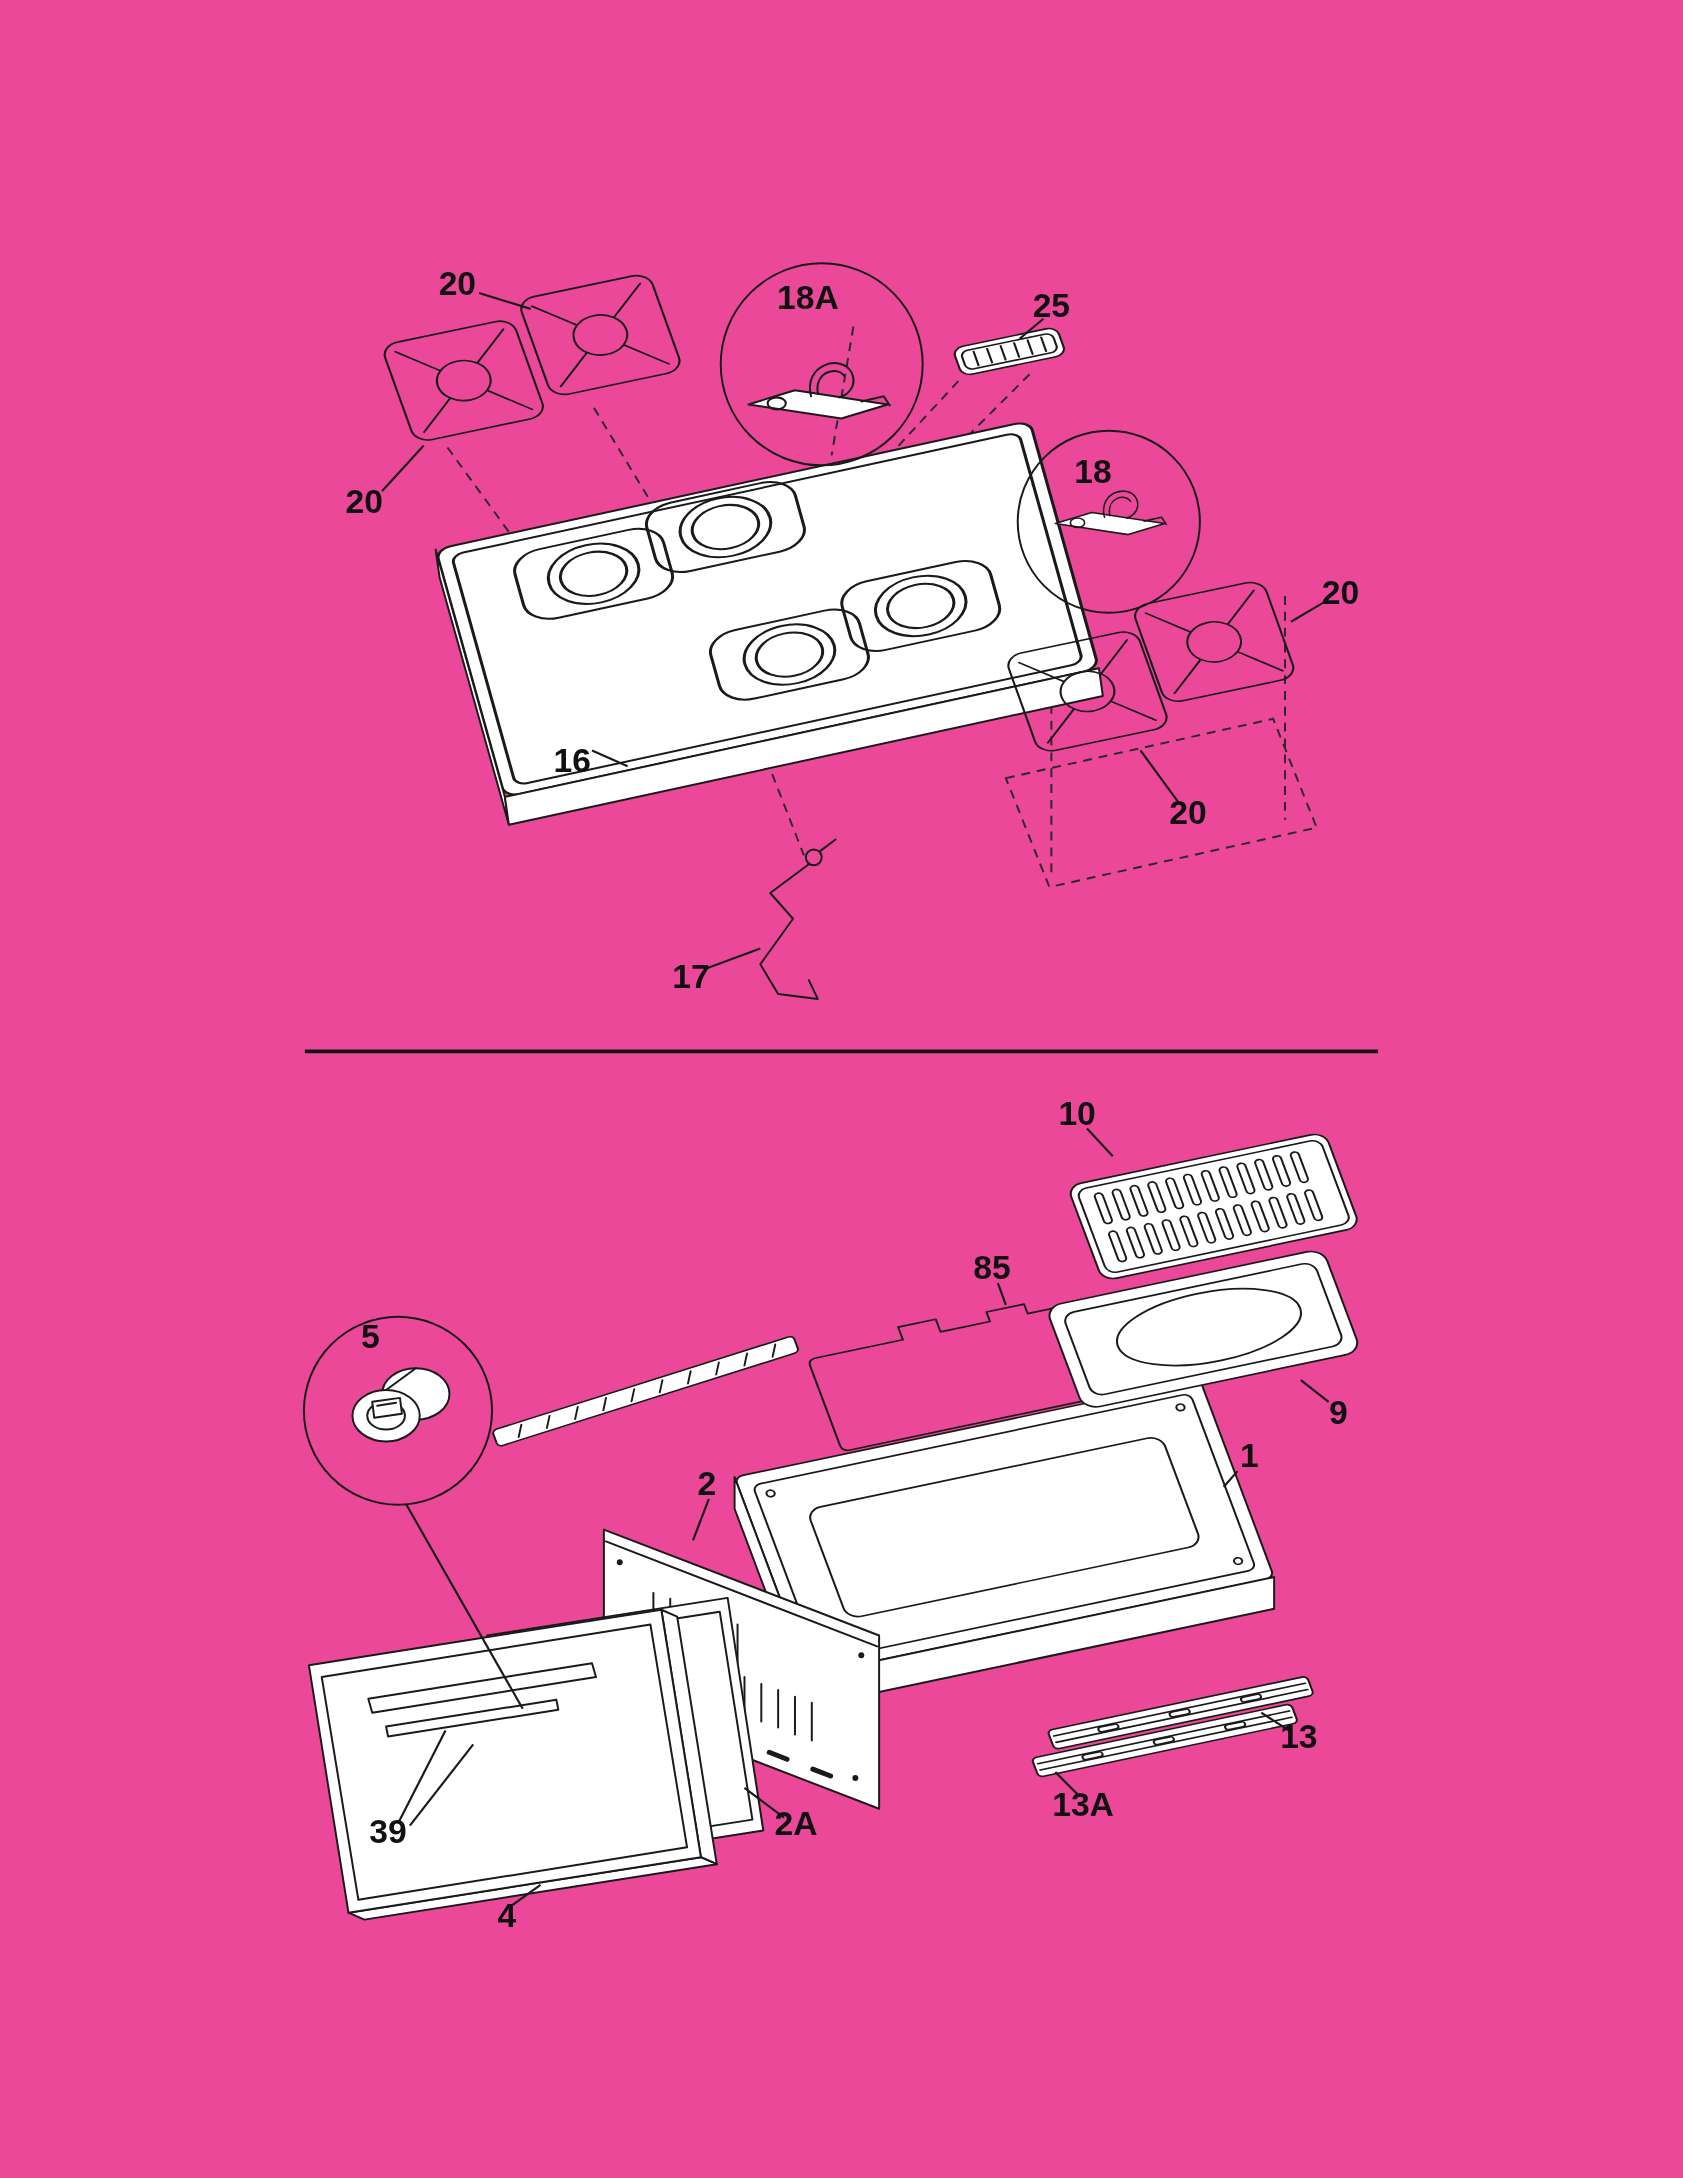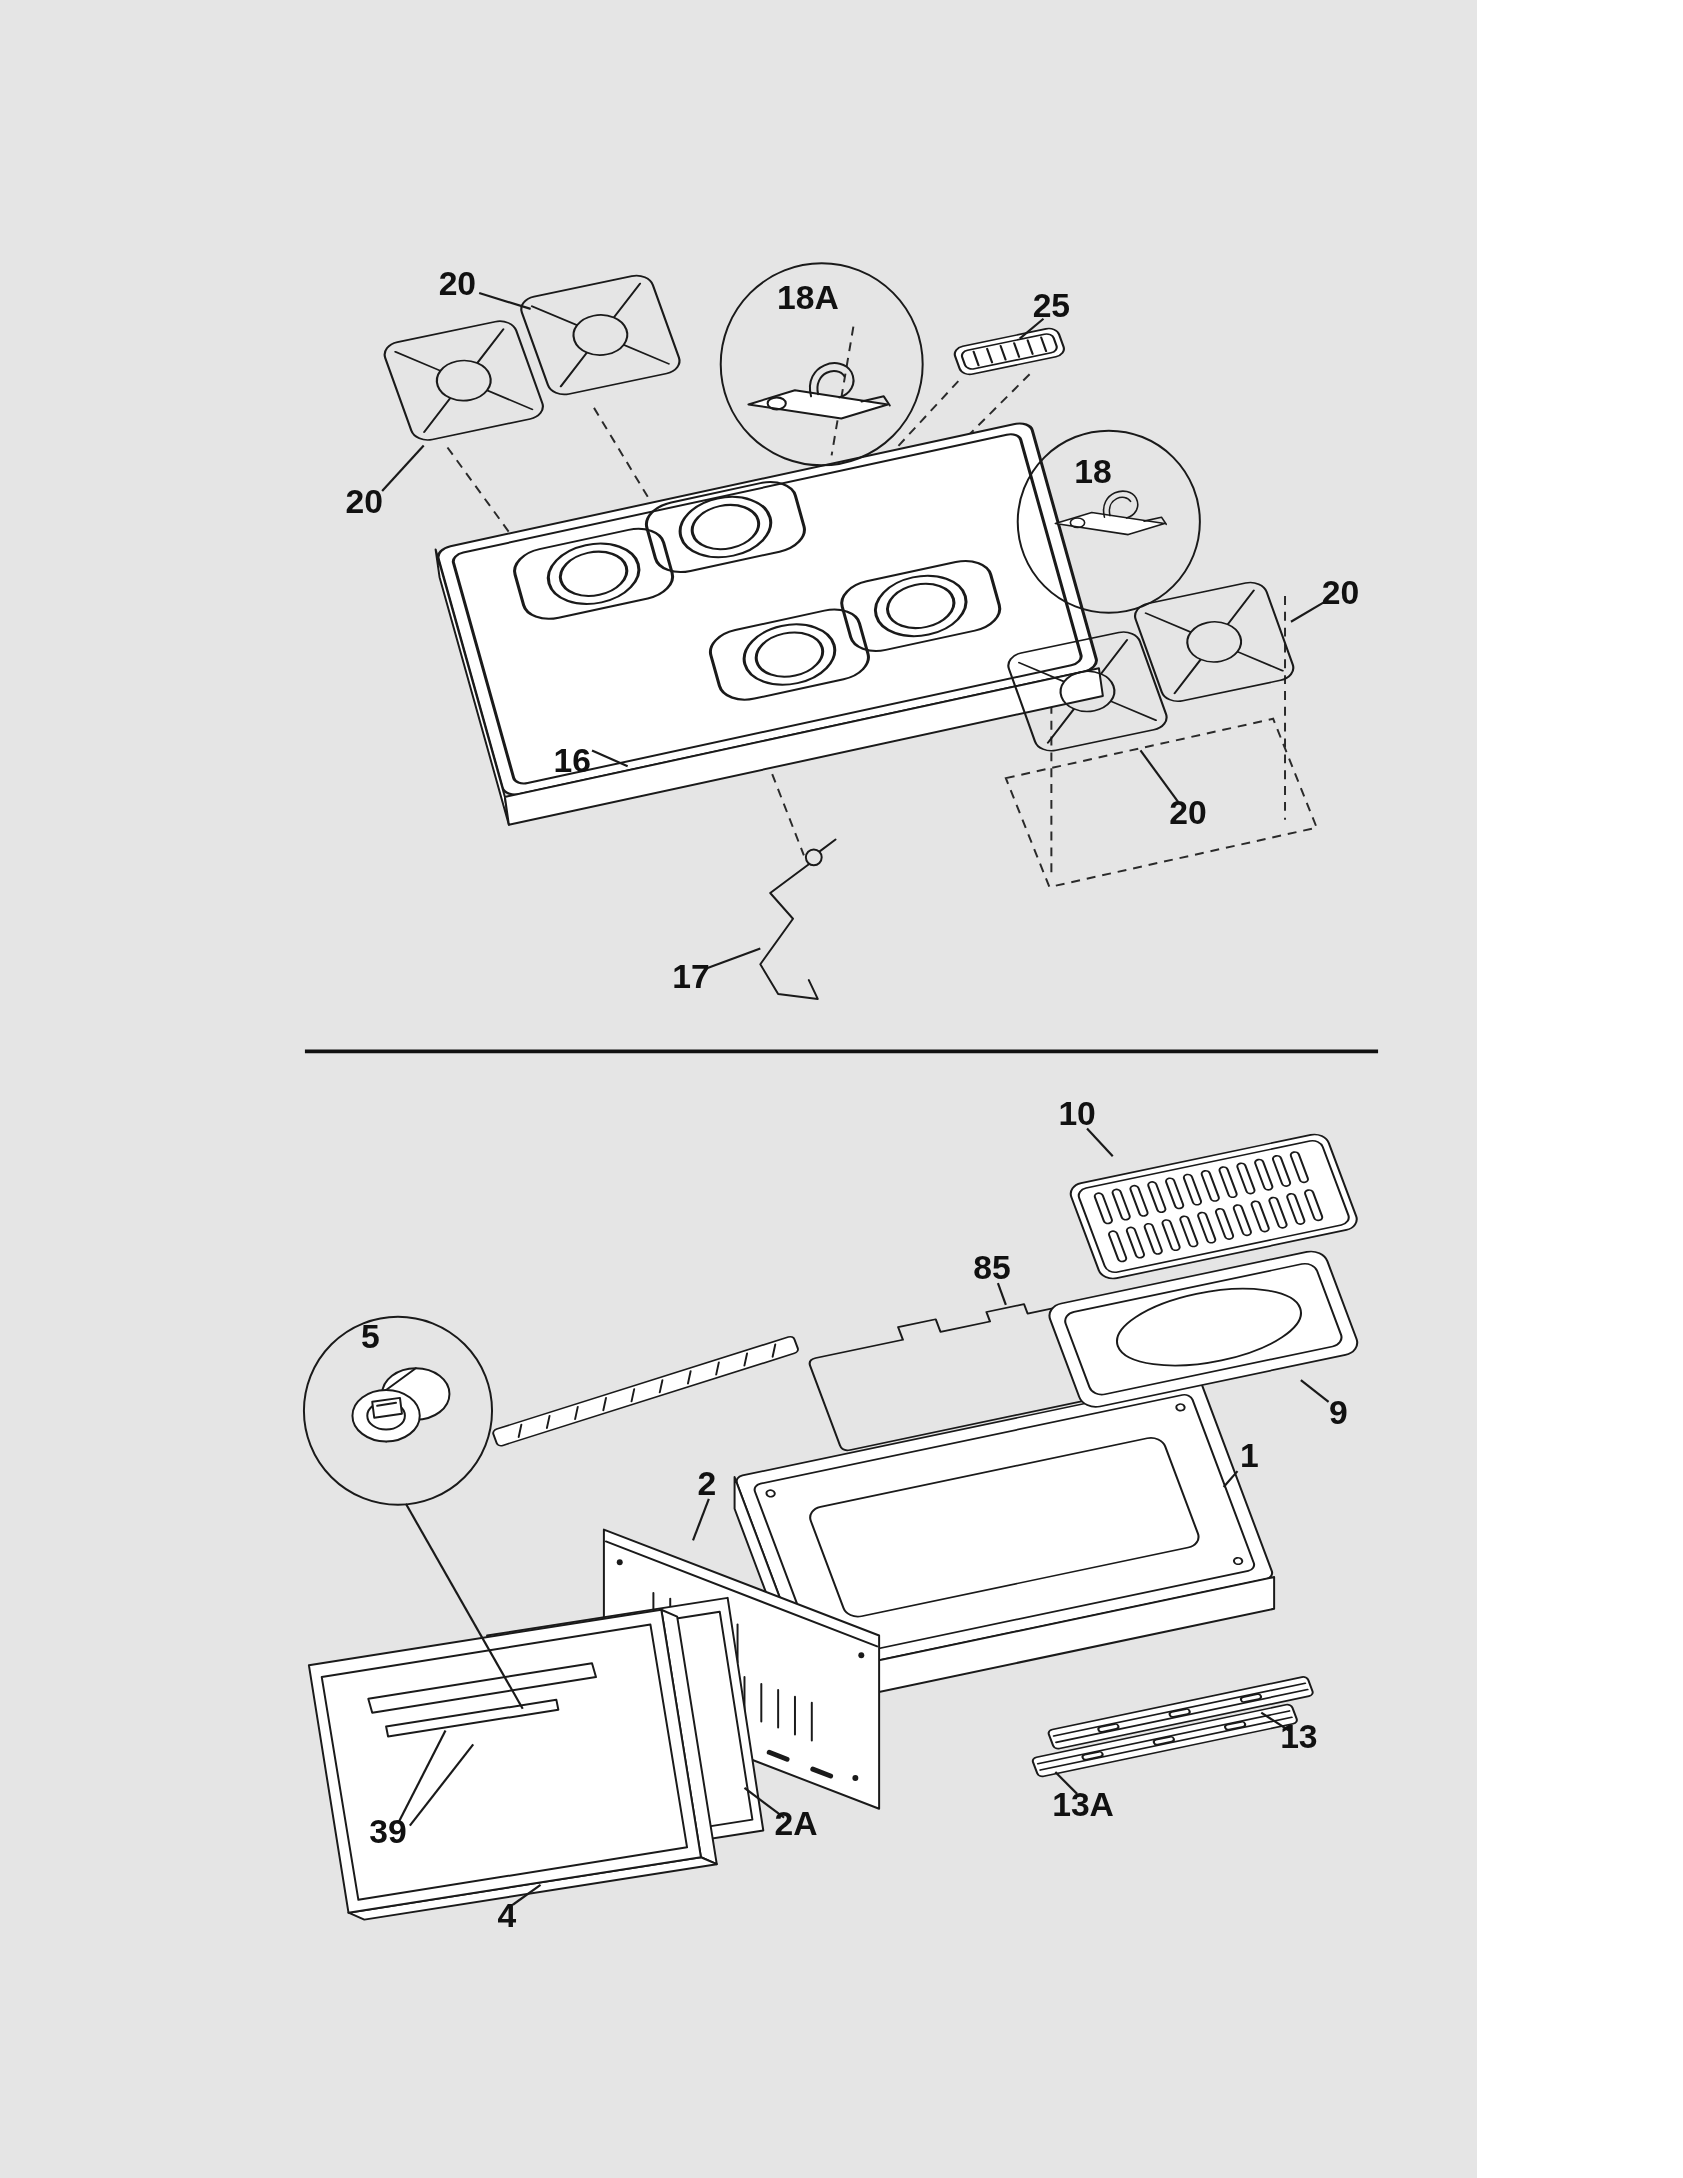--- a/index.html
+++ b/index.html
@@ -1,16 +1,16 @@
 <!DOCTYPE html>
 <html><head>
 <meta charset="utf-8">
 <style>
   html,body{margin:0;padding:0;background:#fff;}
-  .canvas{position:relative;width:1477px;height:2178px;background:#e5e5e5;overflow:hidden;}
+  .canvas{position:relative;width:1683px;height:2178px;background:#ec4899;overflow:hidden;}
   svg{position:absolute;left:0;top:0;}
   .k{stroke:#1a1a1a;fill:none;stroke-linecap:round;stroke-linejoin:round;stroke-width:2;}
   .w{stroke:#1a1a1a;fill:#ffffff;stroke-linejoin:round;stroke-width:2;}
   .dash{stroke:#2a2a2a;fill:none;stroke-width:2;stroke-dasharray:9 7;}
   .lead{stroke:#1a1a1a;stroke-width:2.2;}
   .slot{stroke:#1a1a1a;stroke-width:5;stroke-linecap:round;}
   .dot{fill:#1a1a1a;stroke:none;}
   text.callout{font-family:"Liberation Sans",sans-serif;font-weight:bold;font-size:34px;fill:#111;text-anchor:middle;}
 </style>
 </head>

